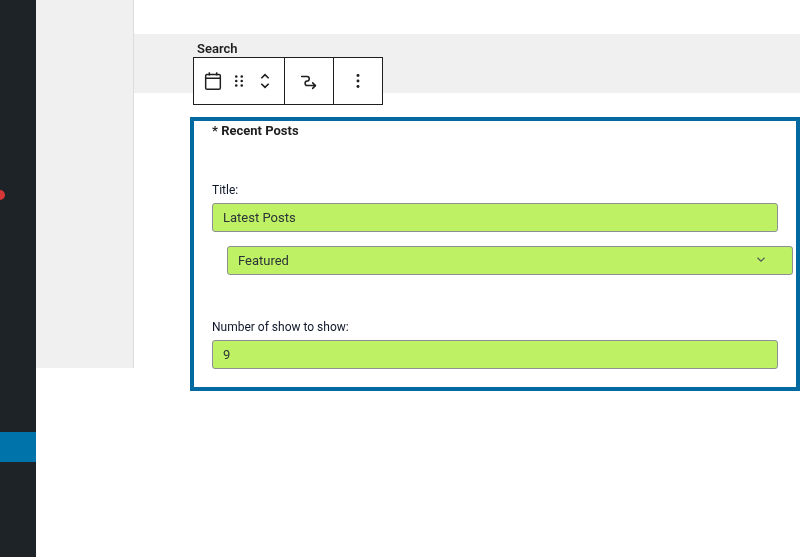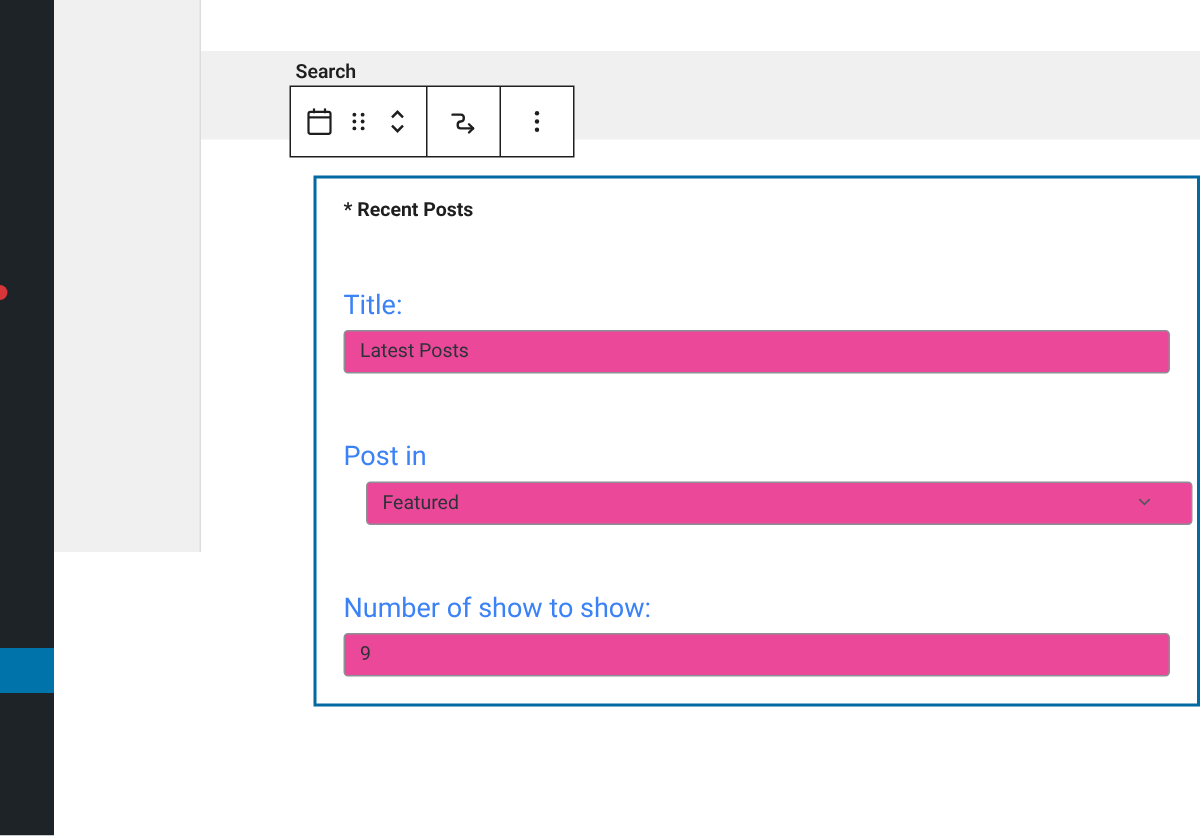--- a/index.html
+++ b/index.html
@@ -94,50 +94,50 @@
     align-items: center;
     justify-content: center;
     cursor: pointer;
     color: #1e1e1e;
   }
   .toolbar-btn svg { width: 22px; height: 22px; }
   .narrow-btn { width: 26px; }
 
   .widget-block {
     position: absolute;
-    left: 173px;
+    left: 154px;
     top: 117px;
     right: 0;
-    border: 2px solid #0369a1;
-    padding: 14px 18px 18px;
+    border: 4px solid #0369a1;
+    padding: 2px 18px 18px;
     background: #fff;
   }
   .widget-header {
     font-size: 13px;
     font-weight: 700;
     color: #1e1e1e;
     margin-bottom: 10px;
   }
   .field-row { margin-top: 14px; }
   .field-row:first-of-type { margin-top: 4px; }
   .field-label {
-    font-size: 18px;
-    color: #3b82f6;
+    font-size: 12px;
+    color: #0f172a;
     display: block;
     margin-bottom: 6px;
     margin-top: 45px;
   }
   .text-input, .select-wrap select, .num-input {
     width: 100%;
     border: 1px solid #8c8f94;
     border-radius: 3px;
     padding: 6px 10px;
     font-size: 13px;
     color: #2c3338;
-    background: #ec4899;
+    background: #bef264;
     font-family: inherit;
   }
   .select-wrap { position: relative; }
   .select-wrap select {
     appearance: none;
     -webkit-appearance: none;
     padding-right: 30px;
     margin-left: 15px;
   }
   .select-caret {
@@ -211,21 +211,20 @@
 
   <div class="widget-block">
     <div class="widget-header">* Recent Posts</div>
 
     <div class="field-row">
       <label class="field-label">Title:</label>
       <input type="text" class="text-input" value="Latest Posts" style="">
     </div>
 
     <div class="field-row">
-      <label class="field-label">Post in</label>
       <div class="select-wrap">
         <select>
           <option>Featured</option>
         </select>
         <span class="select-caret">
           <svg width="14" height="14" viewBox="0 0 24 24" fill="none" stroke="currentColor" stroke-width="2">
               <polyline points="6,9 12,15 18,9"></polyline>
             </svg>
         </span>
       </div>

